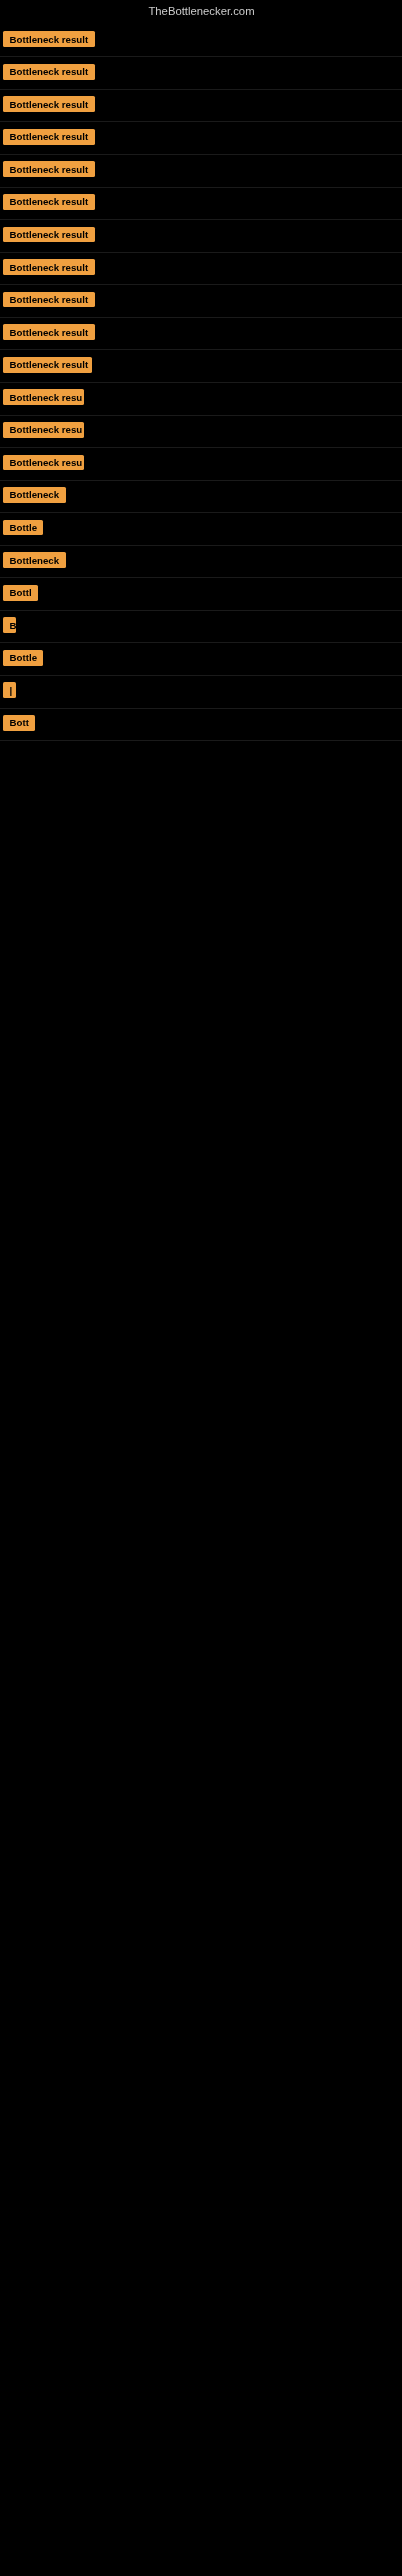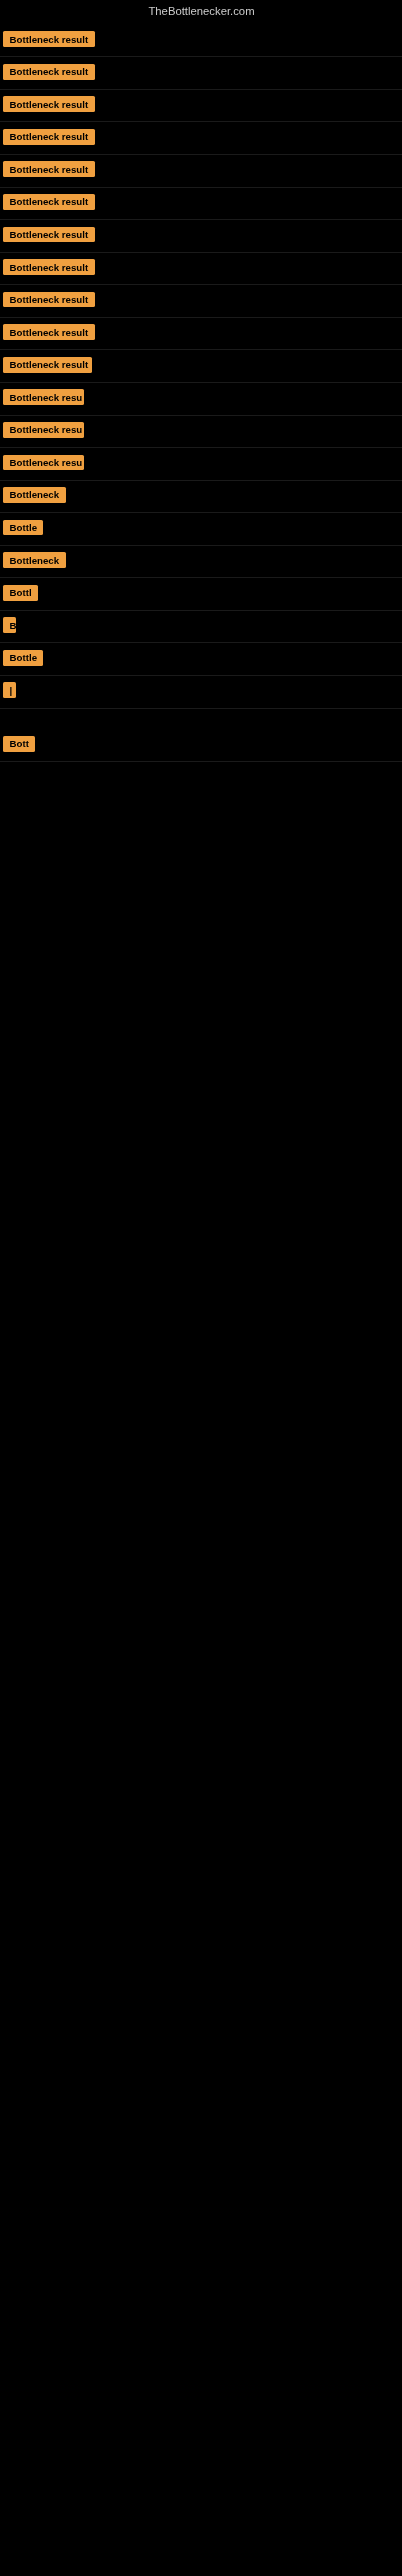--- a/index.html
+++ b/index.html
@@ -60,15 +60,15 @@
     <div class="row"><span class="bottleneck-badge" style="max-width: 81px;">Bottleneck resu</span></div>
     <div class="row"><span class="bottleneck-badge" style="max-width: 81px;">Bottleneck resu</span></div>
     <div class="row"><span class="bottleneck-badge" style="max-width: 81px;">Bottleneck resu</span></div>
     <div class="row"><span class="bottleneck-badge" style="max-width: 64px;">Bottleneck</span></div>
     <div class="row"><span class="bottleneck-badge" style="max-width: 44px;">Bottle</span></div>
     <div class="row"><span class="bottleneck-badge" style="max-width: 64px;">Bottleneck</span></div>
     <div class="row"><span class="bottleneck-badge" style="max-width: 36px;">Bottl</span></div>
     <div class="row"><span class="bottleneck-badge" style="max-width: 13px;">B</span></div>
     <div class="row"><span class="bottleneck-badge" style="max-width: 44px;">Bottle</span></div>
     <div class="row"><span class="bottleneck-badge" style="max-width: 8px;">|</span></div>
-    <div class="row"><span class="bottleneck-badge" style="max-width: 32px; margin-top: 21px;">Bott</span></div>
+    <div class="row"><span class="bottleneck-badge" style="max-width: 32px;">Bott</span></div>
   </div>
 
 
 </body></html>

